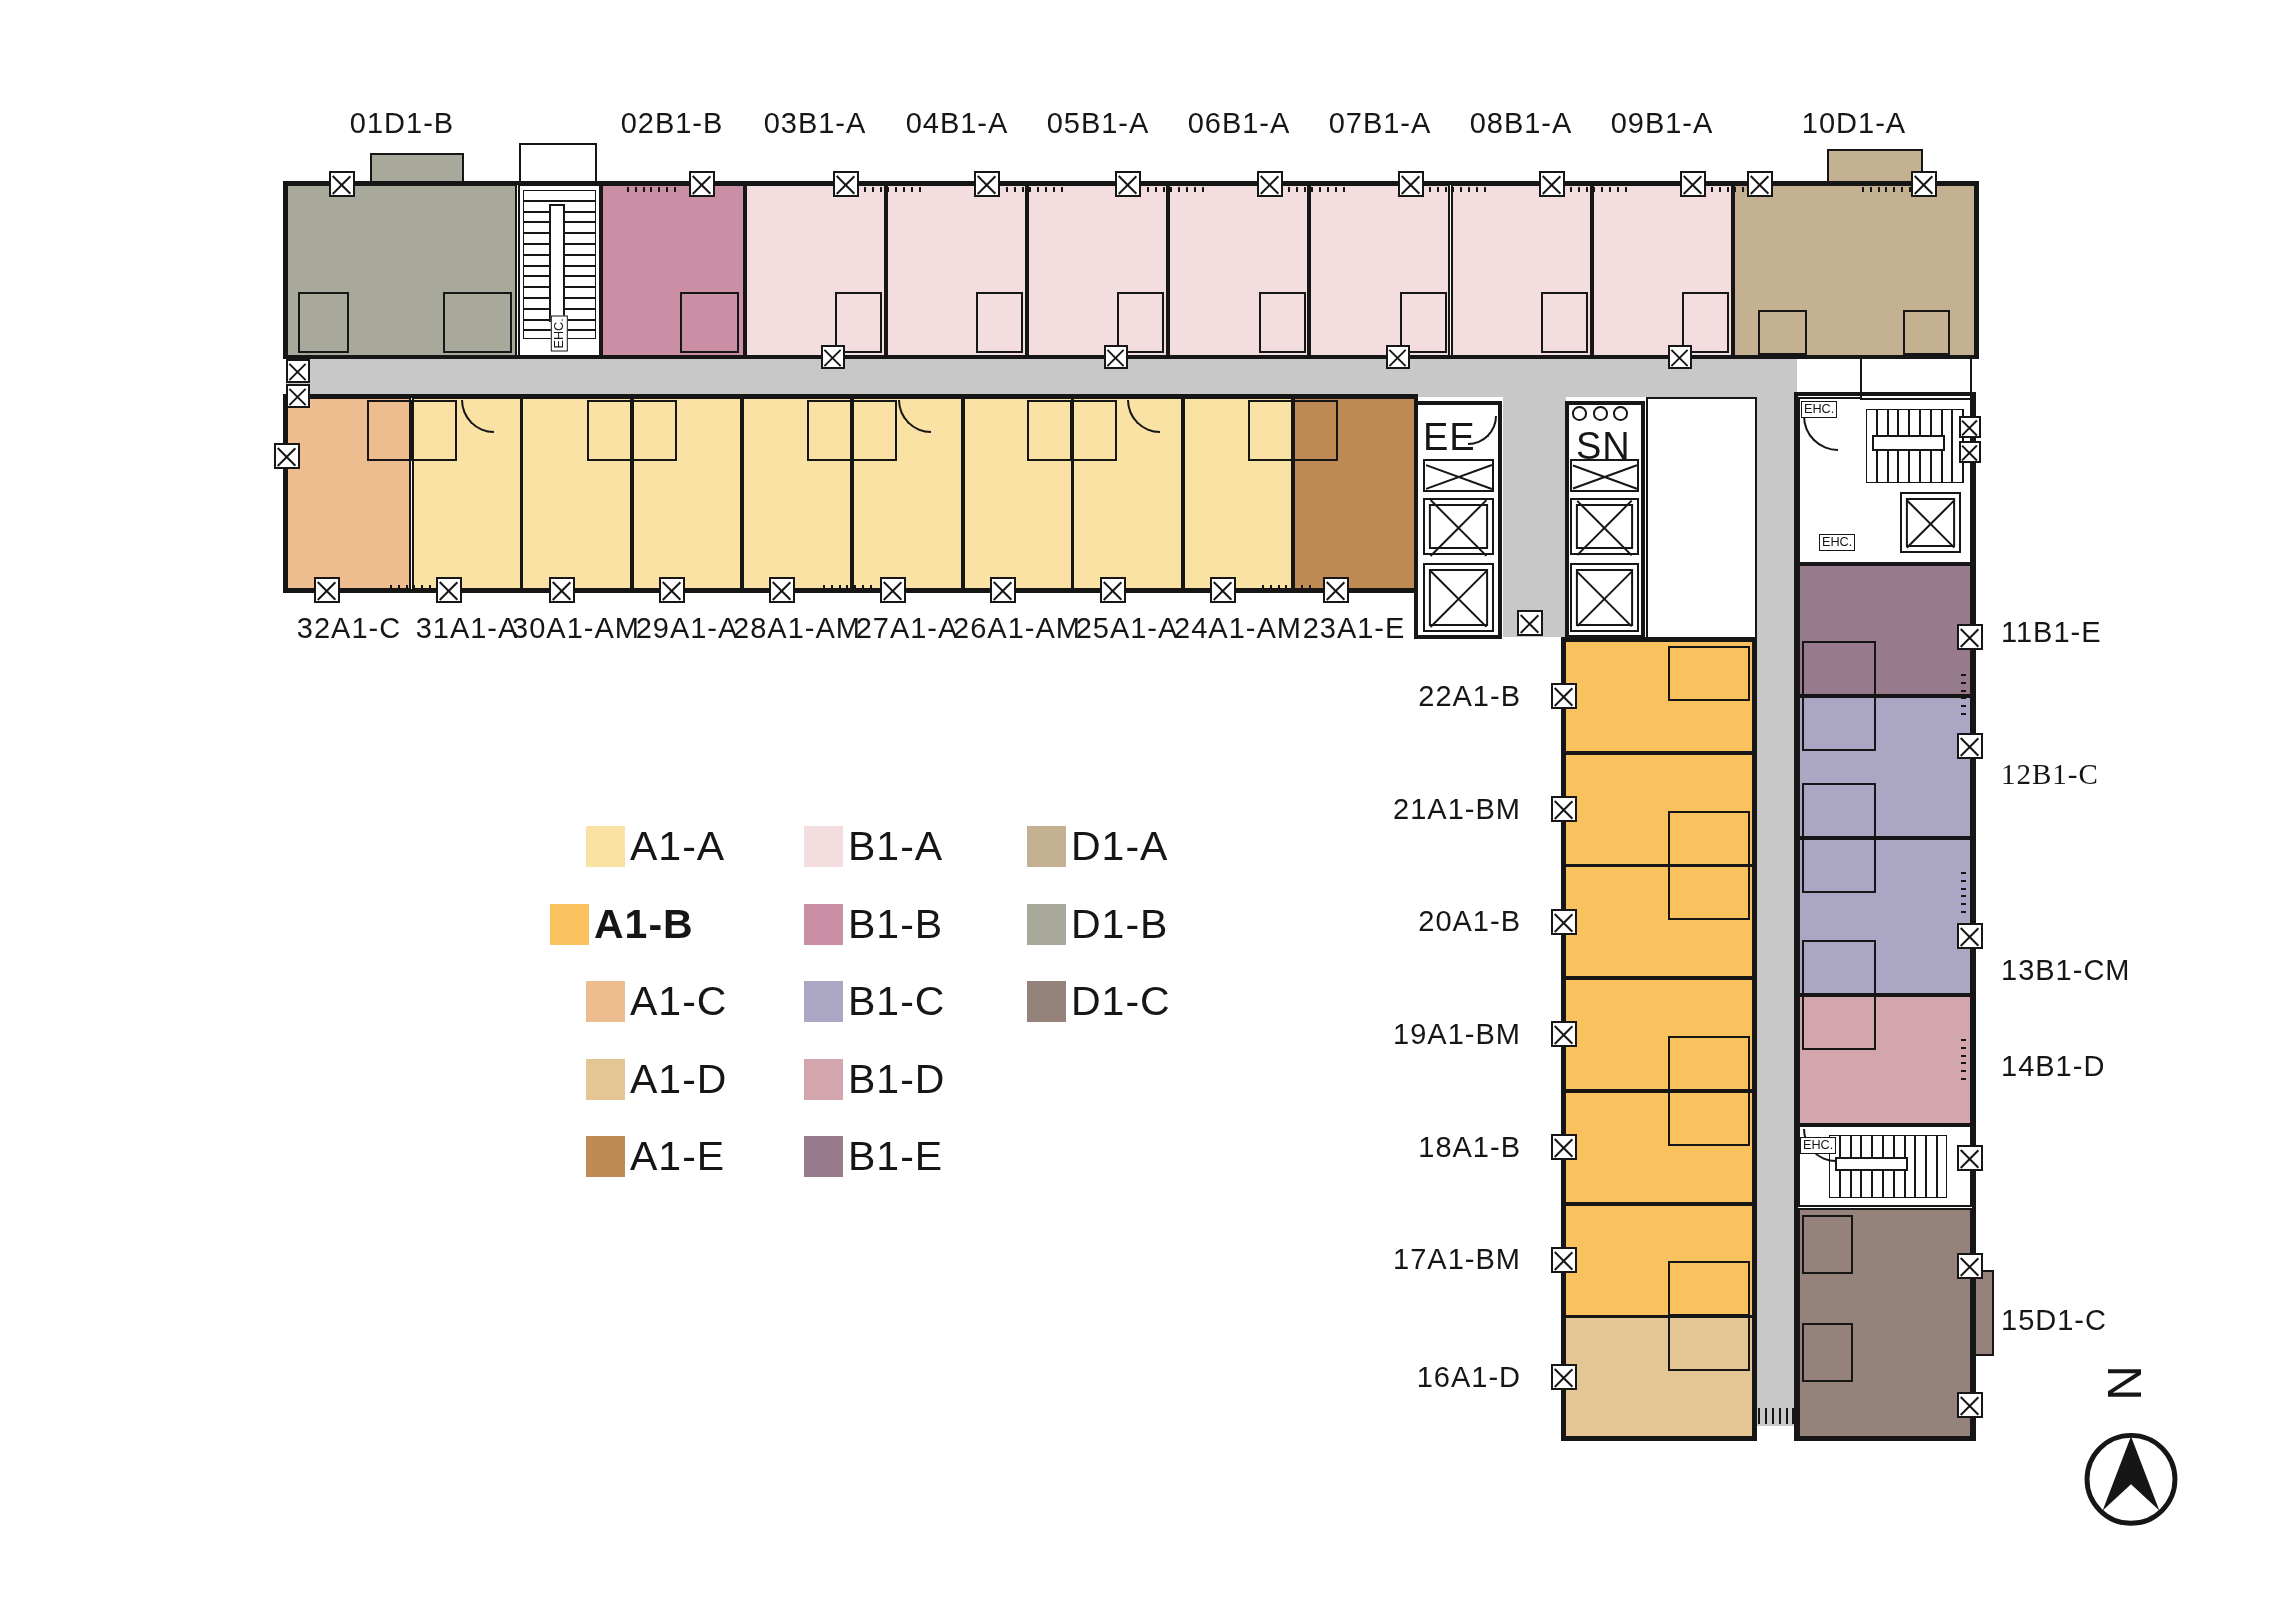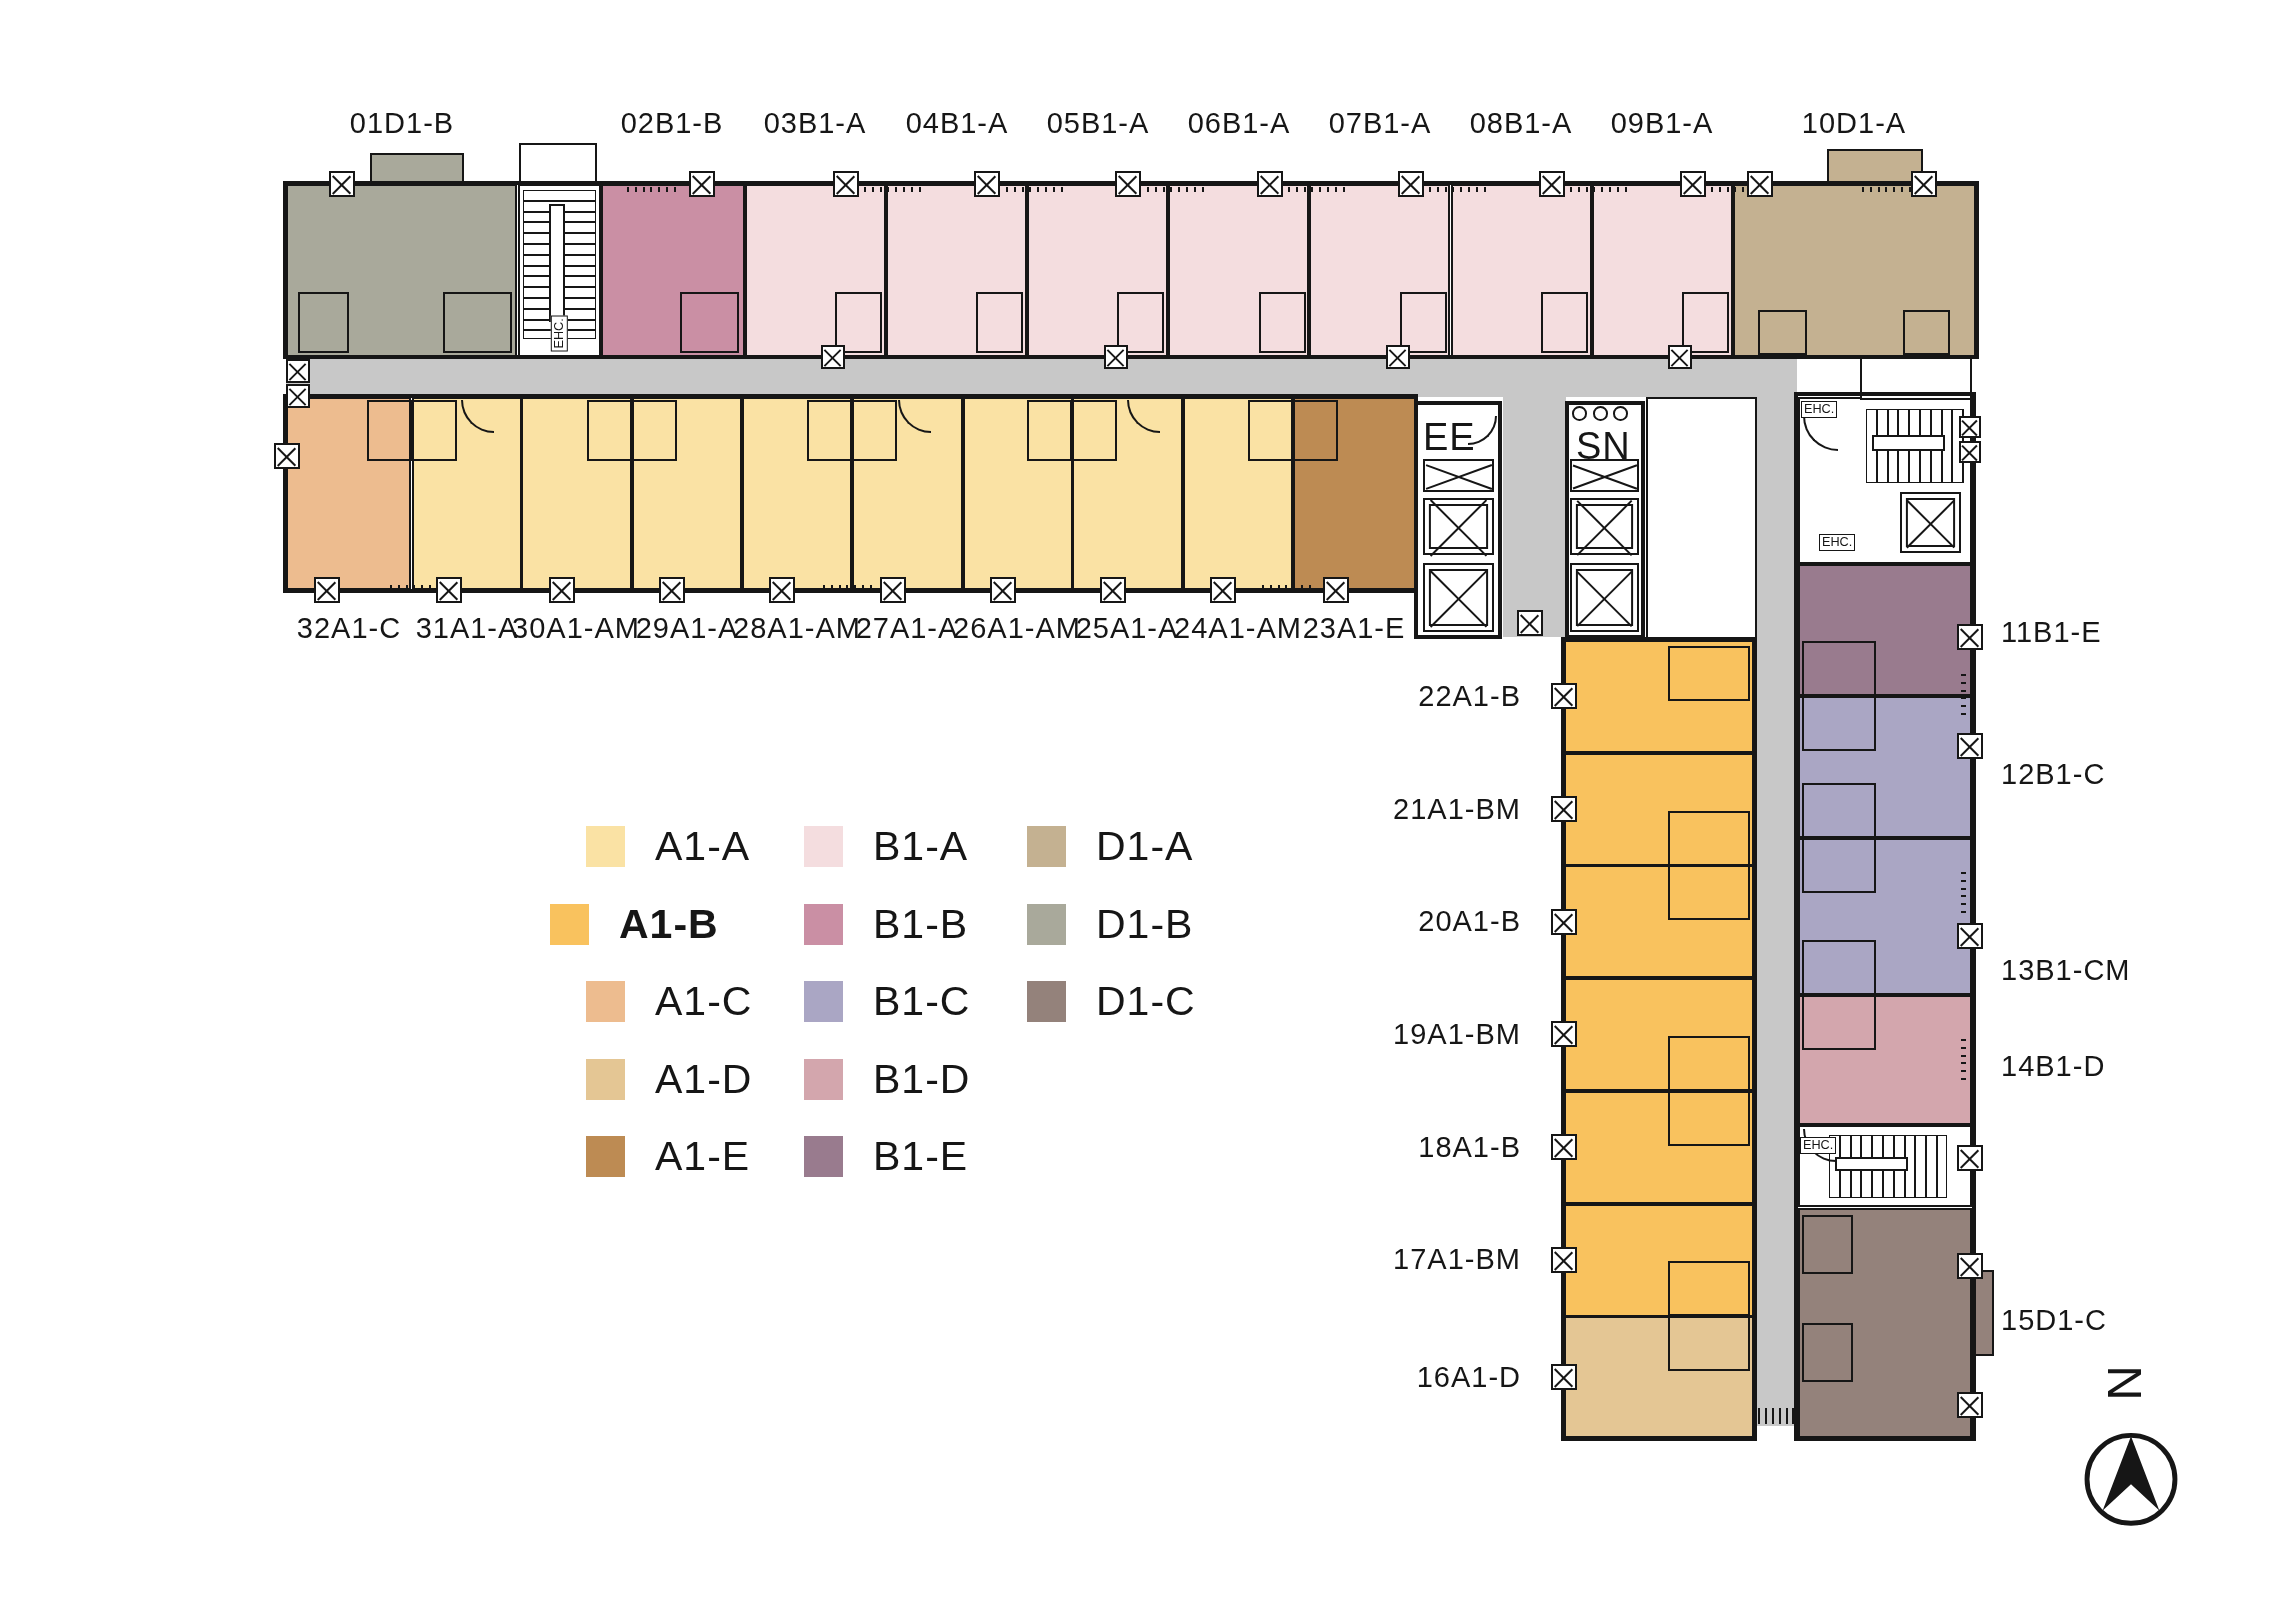--- a/index.html
+++ b/index.html
@@ -42,21 +42,21 @@
   .railv { position:absolute; width:4.9px;  background:repeating-linear-gradient(180deg,#161616 0 2px,transparent 2px 7.8px); z-index:6; }
   .ticks { position:absolute; background:repeating-linear-gradient(90deg,#161616 0 2px,transparent 2px 6.9px); z-index:4; }
 
   
   .arc { position:absolute; border:2px solid #161616; border-top:none; border-right:none; border-radius:0 0 0 100%; background:transparent; z-index:7; }
   .fx  { transform:scaleX(-1); }
 
   .circ { position:absolute; width:14.7px; height:14.7px; border:2px solid #161616; border-radius:50%; background:#fff; z-index:8; }
 
   
-  .leg { position:absolute; display:flex; align-items:center; gap:30px; z-index:9; }
+  .leg { position:absolute; display:flex; align-items:center; gap:5px; z-index:9; }
   .leg .sw { width:39px; height:41px; }
   .leg .tx { font-size:41px; letter-spacing:1px; }
 
   
   .title { position:absolute; left:250px; top:1419px; z-index:9; white-space:nowrap; }
   .t-num { font-size:69px; }
   .t-sup { font-size:35px; vertical-align:27.4px; }
   .t-main{ font-size:63px; letter-spacing:6.9px; margin-left:29px; }
   .subtitle { position:absolute; left:253px; top:1509px; font-size:32px; letter-spacing:3.9px; z-index:9; white-space:nowrap; }
 
@@ -239,21 +239,21 @@
   <div class="arc" style="left:1803px;top:416px;width:35px;height:35px;"></div>
   <div class="xb x" style="left:1959px;top:416px;width:21.6px;height:21.6px;"></div>
   <div class="xb x" style="left:1959px;top:441px;width:21.6px;height:21.6px;"></div>
 
   <div class="st-v" style="left:1829px;top:1135px;width:118px;height:63px;"></div>
   <div class="land" style="left:1835px;top:1157px;width:73px;height:13.7px;"></div>
   <div class="ehc" style="left:1800px;top:1137px;">EHC.</div>
   <div class="arc" style="left:1803px;top:1129px;width:33px;height:33px;"></div>
 
   <div class="lbl lbl-l" style="left:2001px;top:632px;">11B1-E</div>
-  <div class="lbl lbl-l" style="left:2001px;top:774px;">12B1-C</div>
+  <div class="lbl lbl-l" style="left:2001px;top:774px;font-family:Liberation Serif, serif;">12B1-C</div>
   <div class="lbl lbl-l" style="left:2001px;top:970px;">13B1-CM</div>
   <div class="lbl lbl-l" style="left:2001px;top:1066px;">14B1-D</div>
   <div class="lbl lbl-l" style="left:2001px;top:1320px;">15D1-C</div>
 
   <div class="pod" style="left:1802px;top:641px;width:74px;height:55px;"></div>
   <div class="pod" style="left:1802px;top:696px;width:74px;height:55px;"></div>
   <div class="pod" style="left:1802px;top:783px;width:74px;height:55px;"></div>
   <div class="pod" style="left:1802px;top:838px;width:74px;height:55px;"></div>
   <div class="pod" style="left:1802px;top:940px;width:74px;height:55px;"></div>
   <div class="pod" style="left:1802px;top:995px;width:74px;height:55px;"></div>

